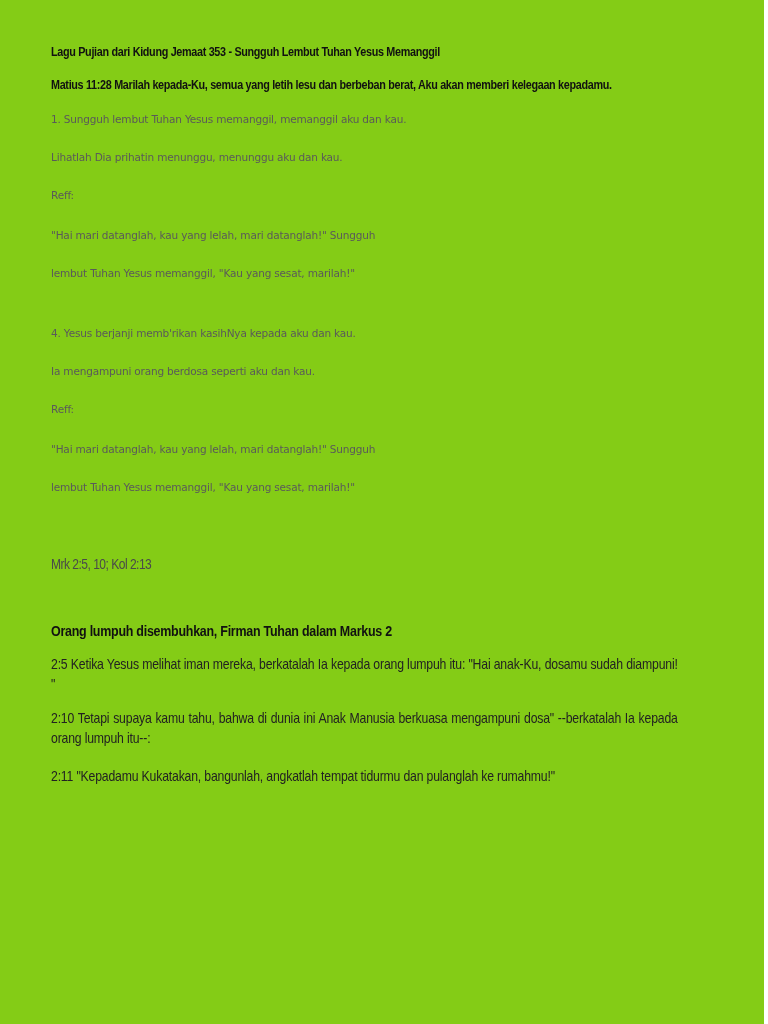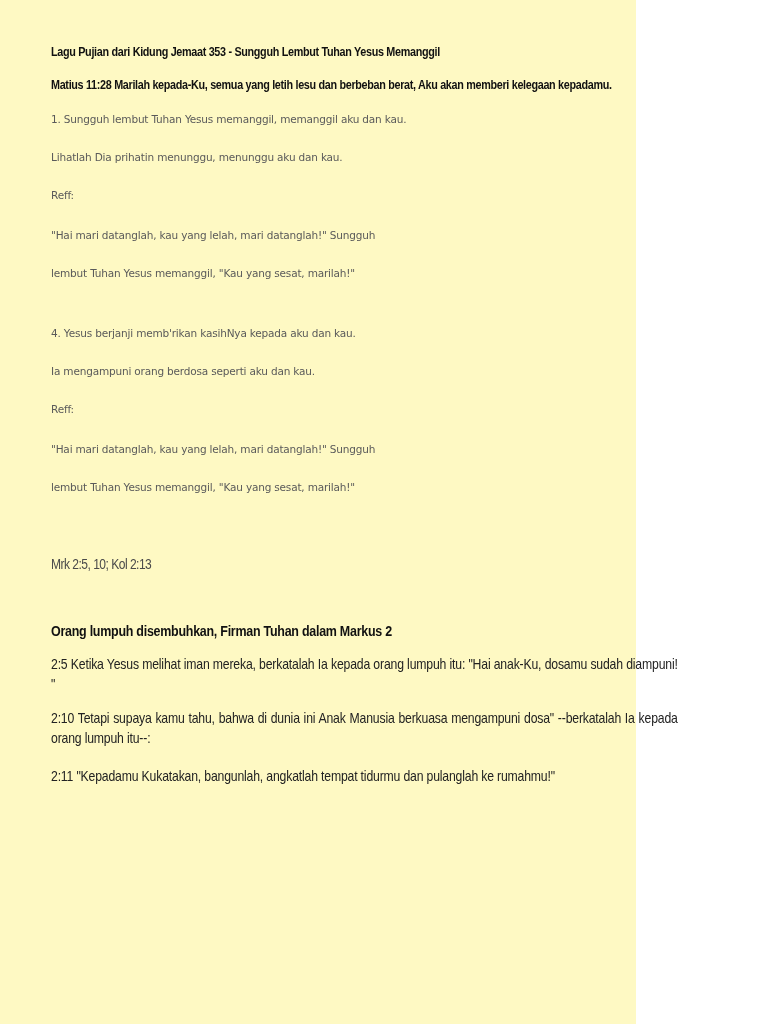--- a/index.html
+++ b/index.html
@@ -10,23 +10,23 @@
     body {
       width: 768px;
       height: 1024px;
       position: relative;
       overflow: hidden;
     }
     .page {
       position: absolute;
       left: 0;
       top: 0;
-      width: 636px;
+      width: 764px;
       height: 1024px;
-      background: #fef9c3;
+      background: #84cc16;
     }
     .line {
       position: absolute;
       left: 51px;
       white-space: nowrap;
       margin: 0;
     }
     .heading {
       font-family: "Liberation Sans", sans-serif;
       font-weight: bold;

